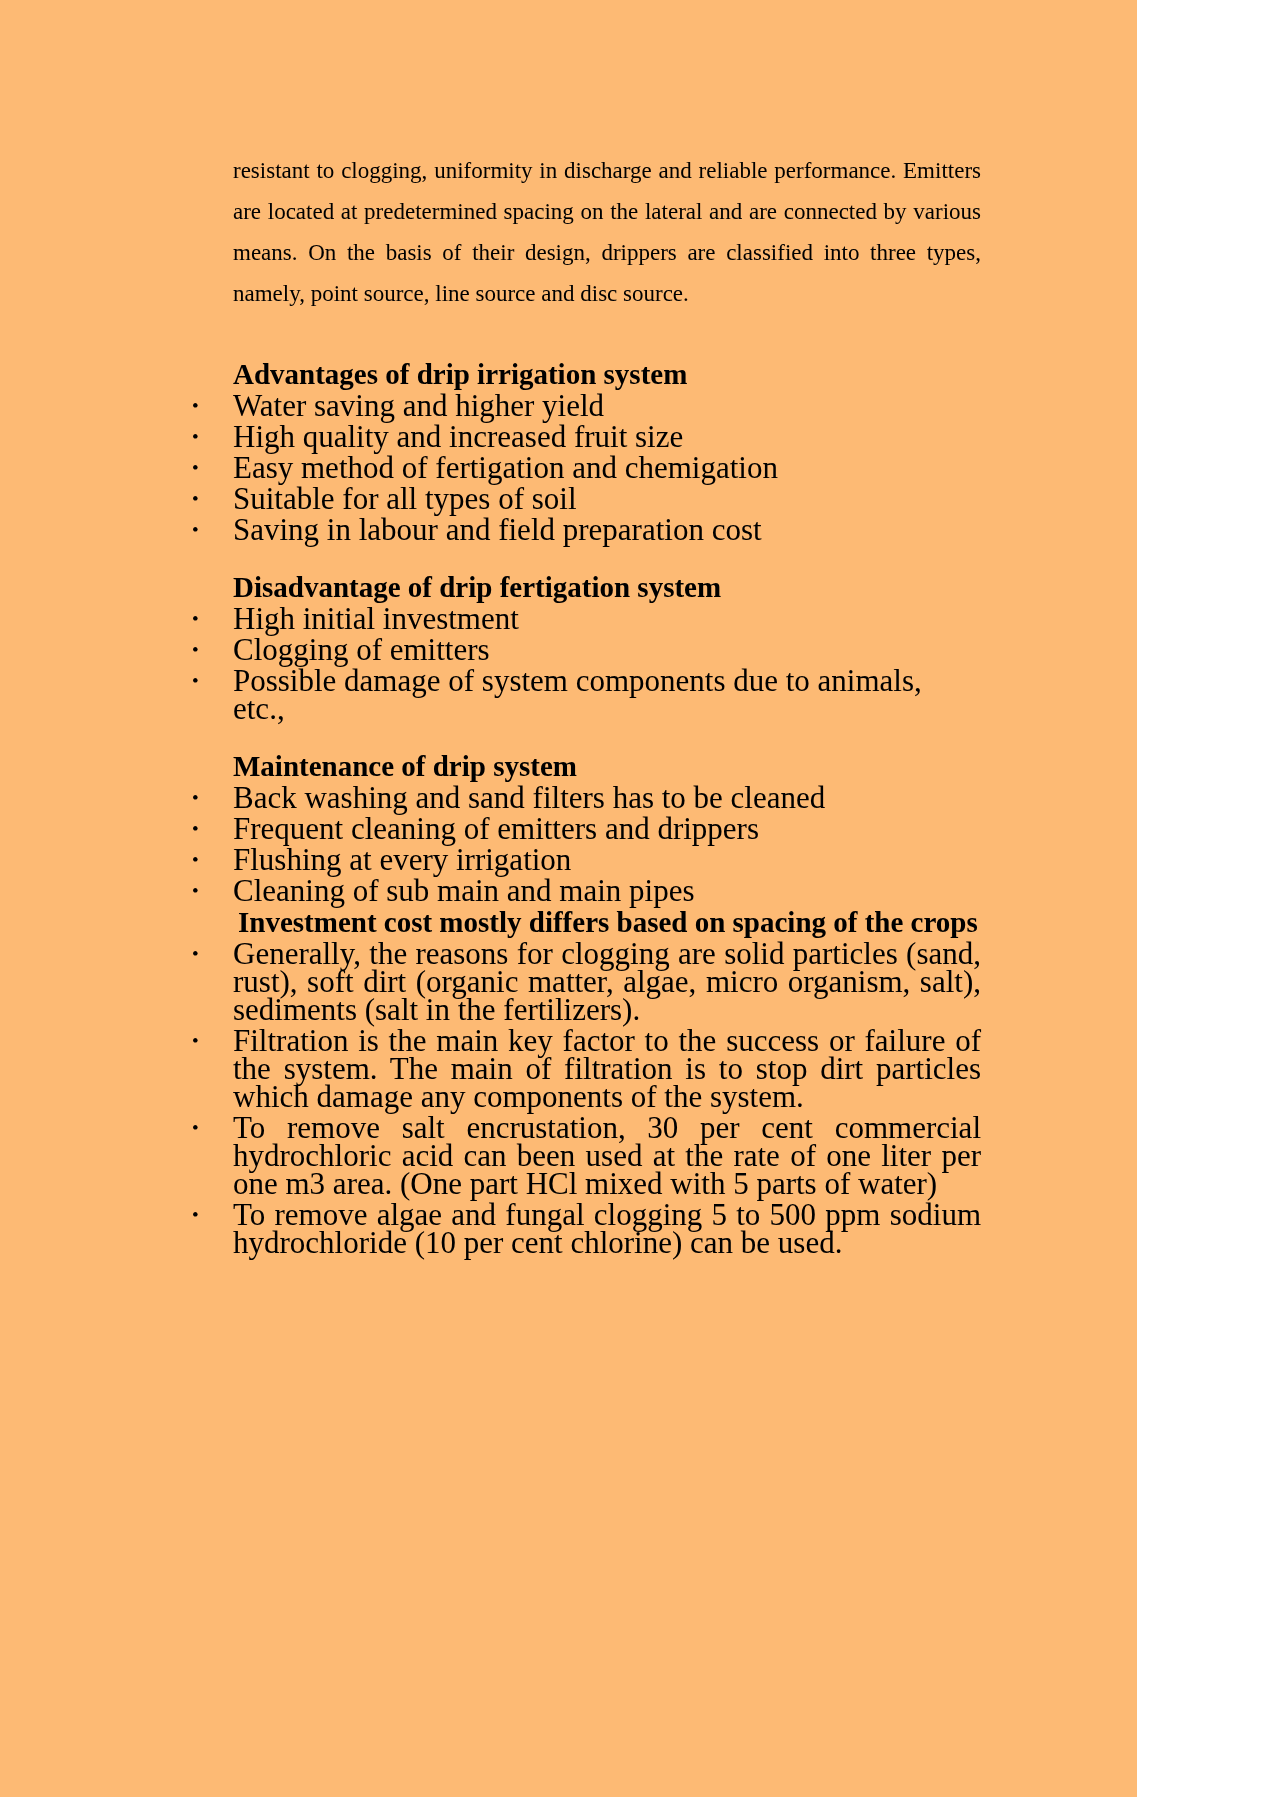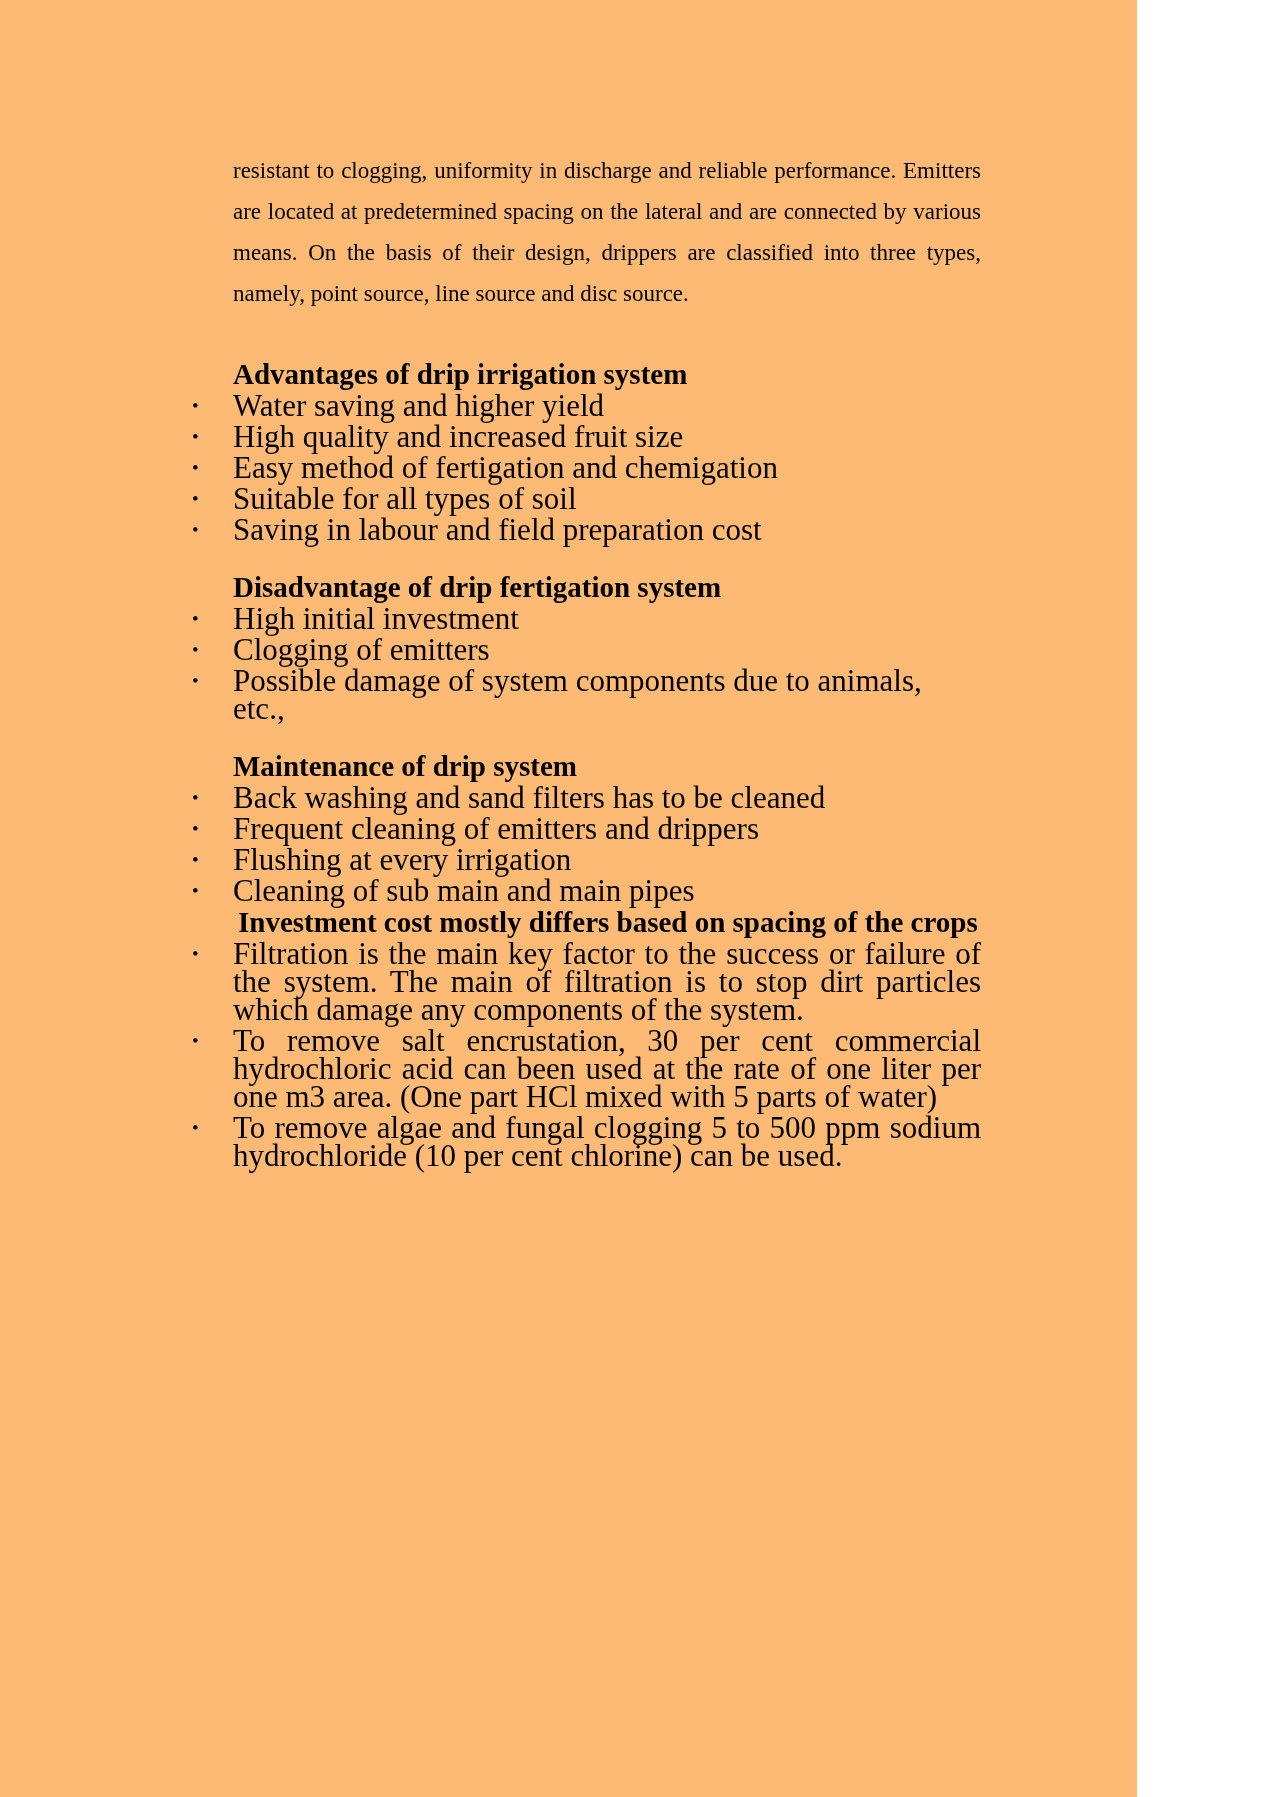--- a/index.html
+++ b/index.html
@@ -101,20 +101,21 @@
         <li class="item">Back washing and sand filters has to be cleaned</li>
         <li class="item">Frequent cleaning of emitters and drippers</li>
         <li class="item">Flushing at every irrigation</li>
         <li class="item">Cleaning of sub main and main pipes</li>
       </ul>
     </section>
 
     <section class="sec">
       <h2 class="heading">Investment cost mostly differs based on spacing of the crops</h2>
       <ul class="list">
+        <li class="item">Generally, the reasons for clogging are solid particles (sand, rust), soft dirt (organic matter, algae, micro organism, salt), sediments (salt in the fertilizers).</li>
         <li class="item">Filtration is the main key factor to the success or failure of the system. The main of filtration is to stop dirt particles which damage any components of the system.</li>
         <li class="item">To remove salt encrustation, 30 per cent commercial hydrochloric acid can been used at the rate of one liter per one m3 area. (One part HCl mixed with 5 parts of water)</li>
         <li class="item">To remove algae and fungal clogging 5 to 500 ppm sodium hydrochloride (10 per cent chlorine) can be used.</li>
       </ul>
     </section>
 
   </div>
 </div>
 
 </body></html>

